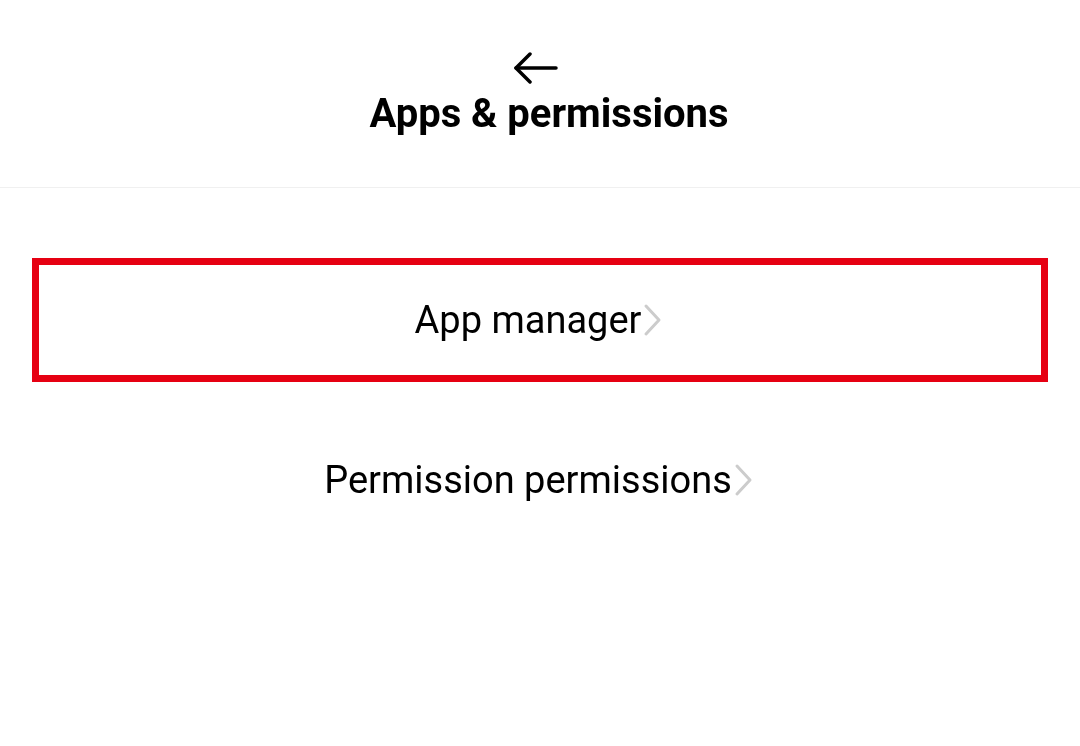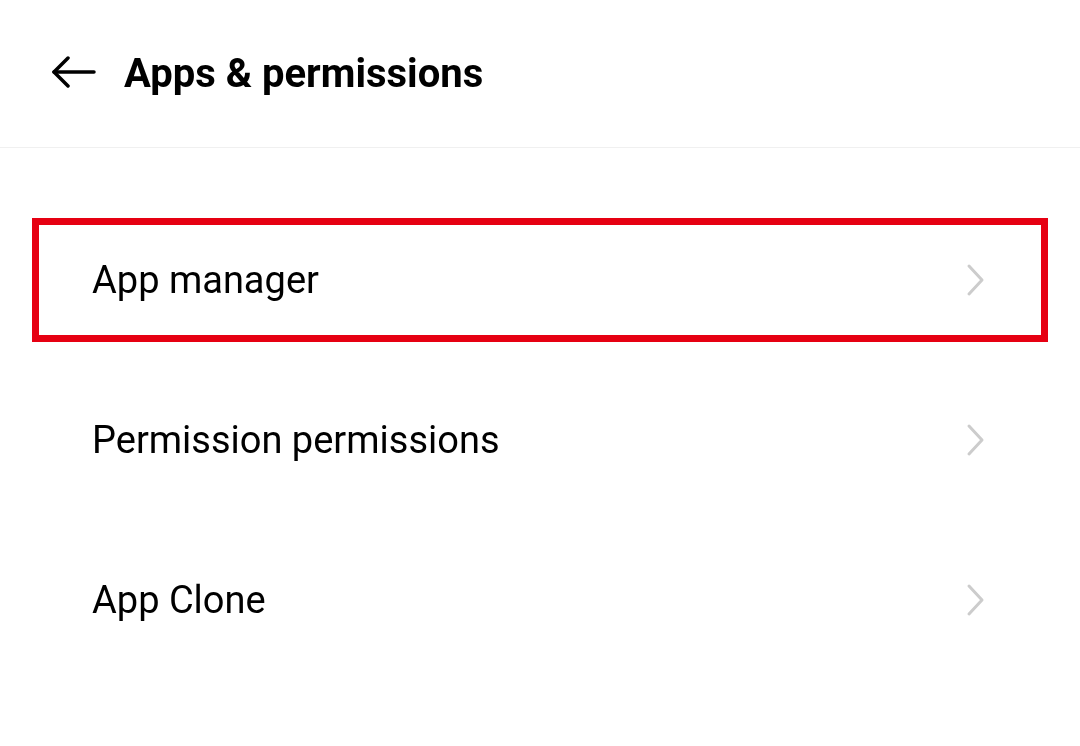--- a/index.html
+++ b/index.html
@@ -14,20 +14,21 @@
       width: 1080px;
       height: 746px;
       overflow: hidden;
     }
     
     .header {
       display: flex;
       align-items: center;
       padding: 50px 50px 50px 50px;
       border-bottom: 1px solid #f0f0f0;
+      flex-direction: column;
     }
     
     .back-arrow {
       width: 56px;
       height: 40px;
       display: flex;
       align-items: center;
       justify-content: flex-start;
       cursor: pointer;
     }
@@ -44,21 +45,21 @@
       margin-left: 18px;
     }
     
     .content {
       padding-top: 70px;
     }
     
     .list-item {
       display: flex;
       align-items: center;
-      justify-content: space-between;
+      justify-content: center;
       padding: 40px 60px 40px 60px;
       cursor: pointer;
       margin: 0 32px 36px 32px;
     }
     
     .list-item.highlighted {
       border: 7px solid #e60012;
       margin: 0 32px 36px 32px;
       padding: 33px 53px 33px 53px;
     }
@@ -110,22 +111,14 @@
 
   <div class="list-item">
     <span class="item-label">Permission permissions</span>
     <span class="chevron">
       <svg viewBox="0 0 20 34" fill="none" stroke="#cccccc" stroke-width="3" stroke-linecap="round" stroke-linejoin="round">
         <polyline points="3,3 16,17 3,31"></polyline>
       </svg>
     </span>
   </div>
 
-  <div class="list-item">
-    <span class="item-label">App Clone</span>
-    <span class="chevron">
-      <svg viewBox="0 0 20 34" fill="none" stroke="#cccccc" stroke-width="3" stroke-linecap="round" stroke-linejoin="round">
-        <polyline points="3,3 16,17 3,31"></polyline>
-      </svg>
-    </span>
-  </div>
 
 </div>
 
 </body></html>

